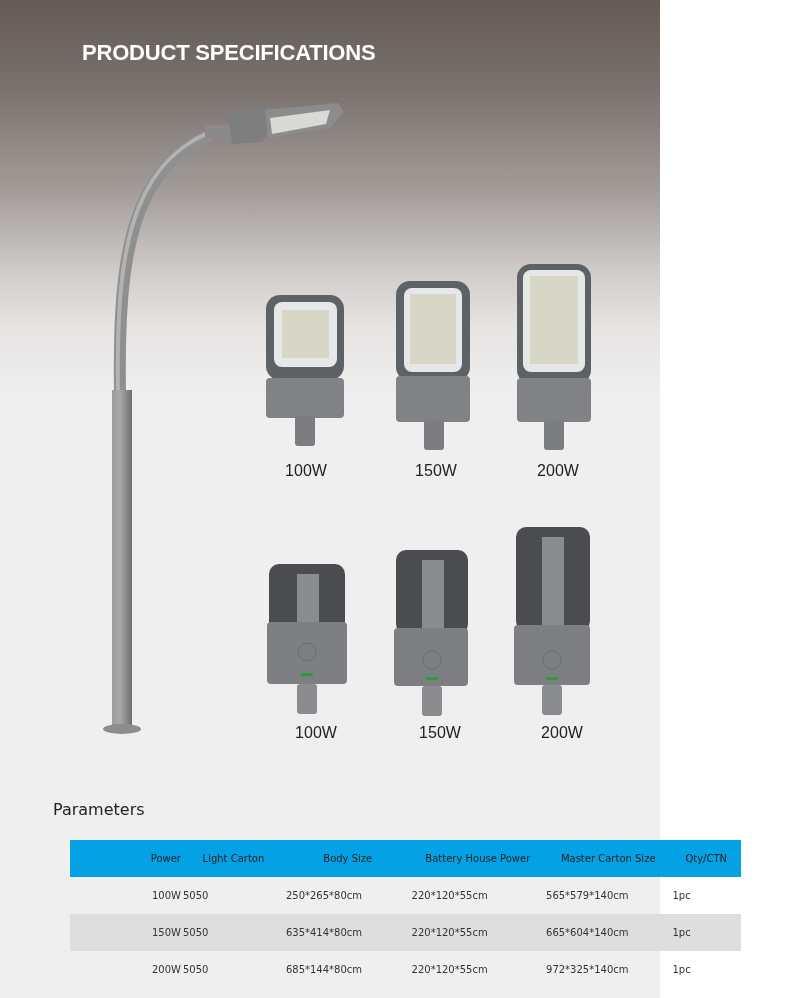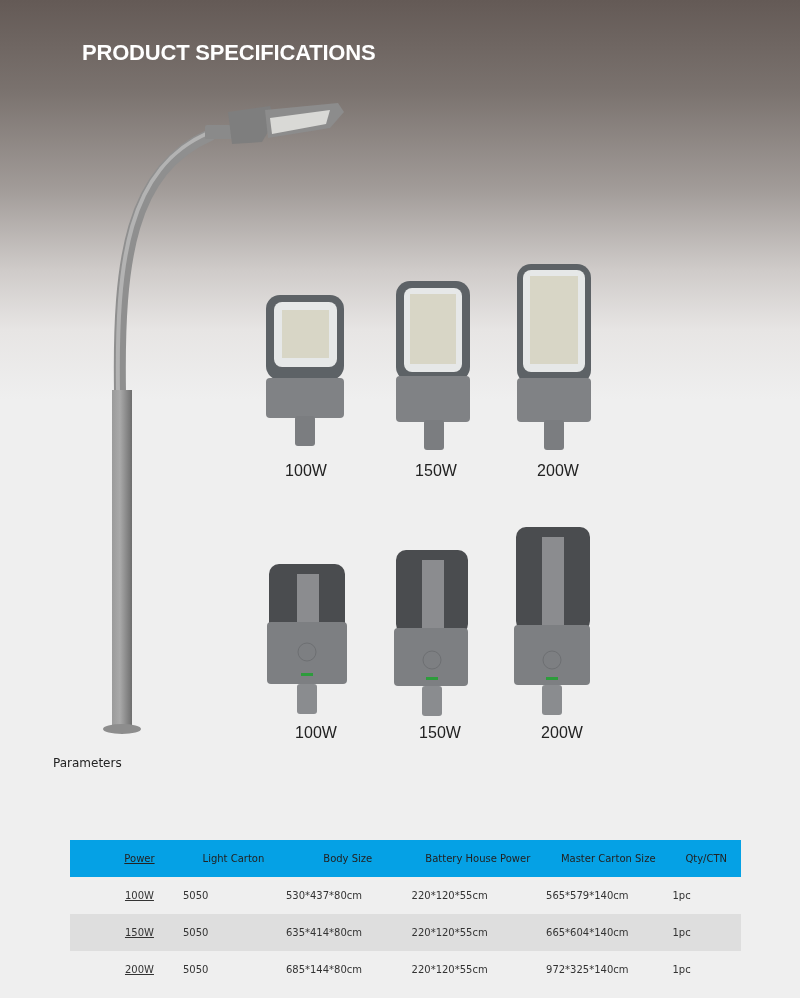--- a/index.html
+++ b/index.html
@@ -1,45 +1,45 @@
 <!DOCTYPE html>
 <html><head>
 <meta charset="utf-8">
 <style>
   html, body { margin:0; padding:0; }
   body { width:800px; height:998px; overflow:hidden; font-family:"DejaVu Sans", sans-serif; }
   .page {
-    position:relative; width:800px; height:998px;
+    position:relative; width:660px; height:998px;
     background: linear-gradient(to bottom, #645a56 0px, #7a726e 90px, #a29c99 190px, #cfcbc9 270px, #e7e5e4 330px, #efefef 400px, #efefef 998px);
   }
   .title {
     position:absolute; left:82px; top:40px;
     font-family:"Liberation Sans", sans-serif; font-size:22px; font-weight:bold;
     color:#ffffff; letter-spacing:-0.2px;
   }
   
   .pole-svg { position:absolute; left:0; top:0; }
   .lamp-card { position:absolute; }
   .watt-label {
     position:absolute; font-family:"Liberation Sans", sans-serif; font-size:16px; color:#222;
     width:80px; text-align:center;
   }
   .params-title {
-    position:absolute; left:53px; top:756px;
-    font-family:"DejaVu Sans", sans-serif; font-size:12px; color:#222;
+    position:absolute; left:53px; top:800px;
+    font-family:"DejaVu Sans", sans-serif; font-size:16px; color:#222;
   }
   .spec-table {
     position:absolute; left:70px; top:840px; width:671px;
     border-collapse:collapse; font-family:"DejaVu Sans", sans-serif; font-size:10px; color:#333;
   }
   .spec-table th {
     background:#05a1e5; color:#222; font-weight:normal; height:35px; font-size:10px;
   }
   .spec-table td { height:35px; text-align:left; }
-  .spec-table td:first-child, .spec-table th:first-child { text-align:center; padding-left:28px;text-decoration:underline; }
+  .spec-table td:first-child, .spec-table th:first-child { text-align:right; padding-left:28px; }
   .spec-table tr.alt td { background:#dedede; }
   .col-power{width:90px}.col-ls{width:110px}.col-body{width:130px}.col-bat{width:140px}.col-mc{width:130px}.col-qty{width:71px}
 </style>
 </head>
 <body>
 
 <div class="page">
 
   <div class="title">PRODUCT SPECIFICATIONS</div>
 
@@ -131,21 +131,21 @@
         <th class="col-body">Body Size</th>
         <th class="col-bat">Battery House Power</th>
         <th class="col-mc">Master Carton Size</th>
         <th class="col-qty">Qty/CTN</th>
       </tr>
     </thead>
     <tbody>
       <tr>
         <td>100W</td>
         <td>5050</td>
-        <td>530*437*80cm</td>
+        <td>250*265*80cm</td>
         <td>220*120*55cm</td>
         <td>565*579*140cm</td>
         <td>1pc</td>
       </tr>
       <tr class="alt">
         <td>150W</td>
         <td>5050</td>
         <td>635*414*80cm</td>
         <td>220*120*55cm</td>
         <td>665*604*140cm</td>

